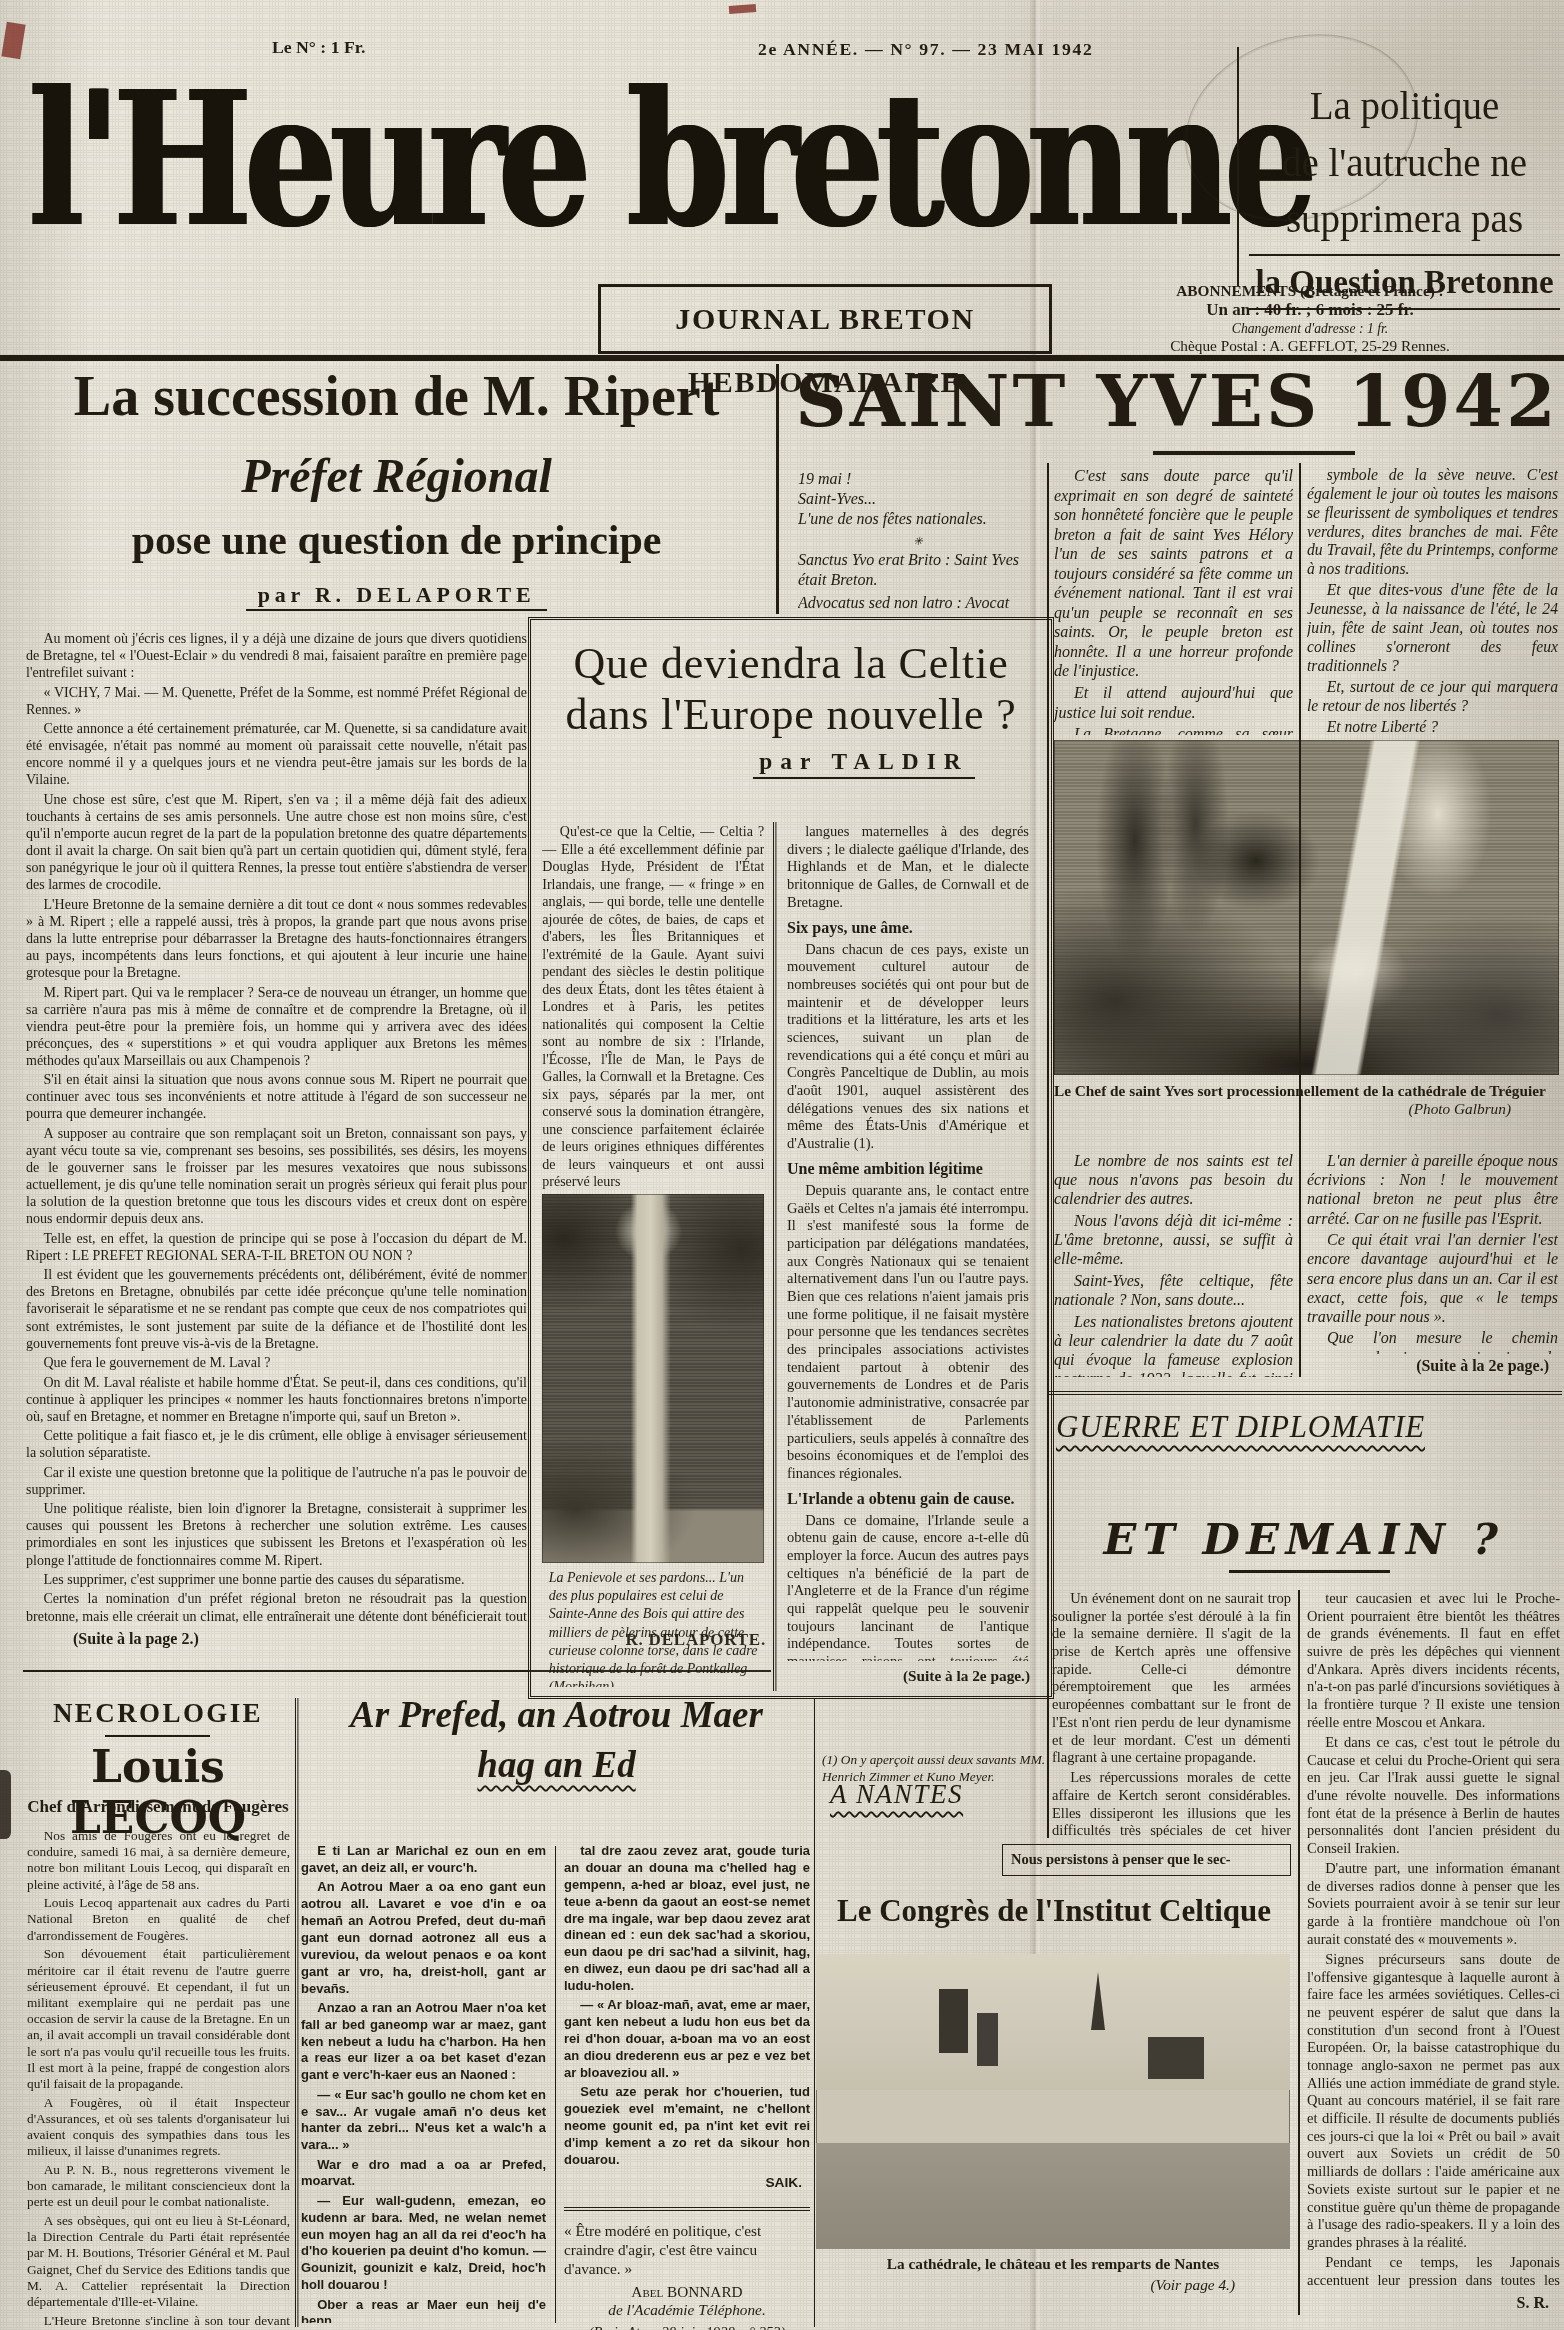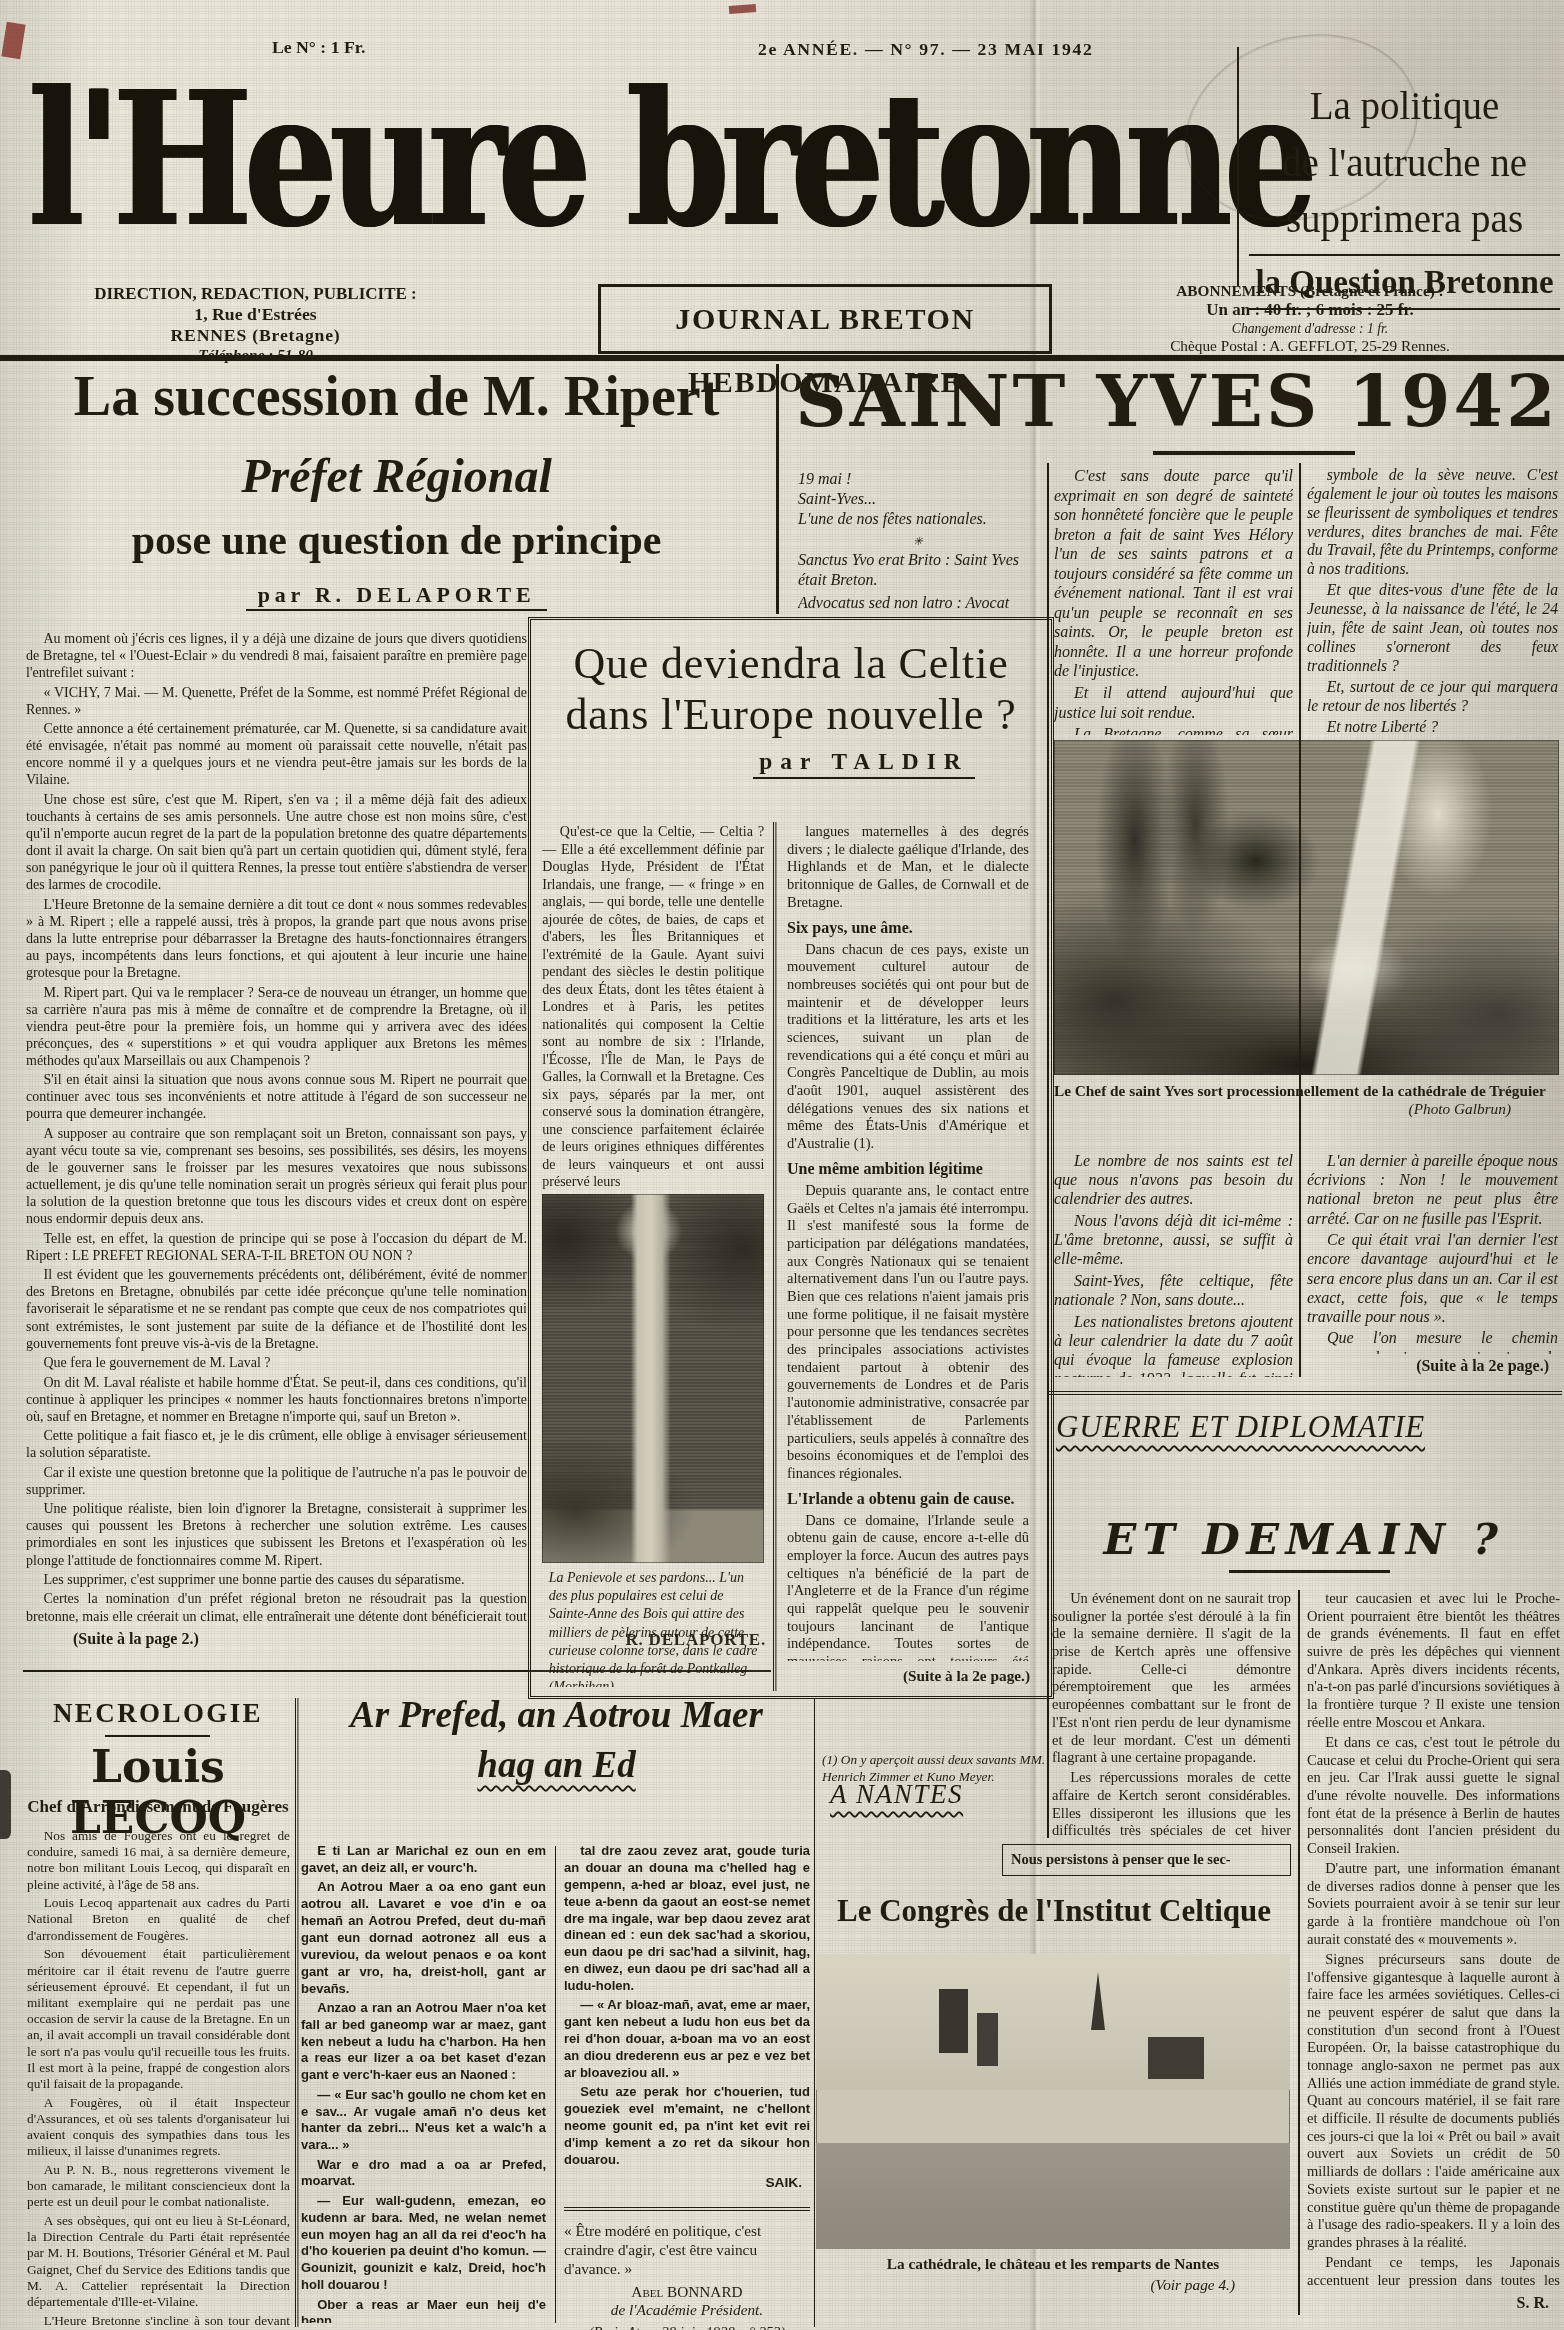--- a/index.html
+++ b/index.html
@@ -100,26 +100,20 @@
 
   <div class="abs promo center" style="left:1249px;top:84px;width:311px;">
     <p>La politique</p>
     <p>de l'autruche ne</p>
     <p>supprimera pas</p>
     <div style="height:2.4px;background:#221c12;margin:4.8px 0;"></div>
     <div class="q">la Question Bretonne</div>
     <div style="height:2.4px;background:#221c12;margin-top:3.2px;"></div>
   </div>
 
-  <div class="abs center" style="left:24px;top:284px;width:463px;line-height:1.18;">
-    <div class="bd" style="font-size:17px;">DIRECTION, REDACTION, PUBLICITE :</div>
-    <div class="bd" style="font-size:17.7px;">1, Rue d'Estrées</div>
-    <div class="bd" style="font-size:17.7px;letter-spacing:0.8px;">RENNES (Bretagne)</div>
-    <div class="it bd" style="font-size:15.3px;">Téléphone : 51-80</div>
-  </div>
 
   <div class="abs" style="left:598px;top:284px;width:448px;height:64px;border:3.2px solid #221c12;">
     <div class="center bd" style="font-size:30px;line-height:63px;letter-spacing:1.6px;">JOURNAL BRETON HEBDOMADAIRE</div>
   </div>
 
   <div class="abs center" style="left:1060px;top:282px;width:500px;line-height:1.2;">
     <div class="bd" style="font-size: 15.3px;">ABONNEMENTS (Bretagne et France) :</div>
     <div class="bd" style="font-size:17px;">Un an : 40 fr. ; 6 mois : 25 fr.</div>
     <div class="it" style="font-size:13.7px;">Changement d'adresse : 1 fr.</div>
     <div style="font-size:15.3px;">Chèque Postal : A. GEFFLOT, 25-29 Rennes.</div>
@@ -280,21 +274,21 @@
   <div class="abs just clip" style="left:564px;top:1843px;width:246px;height:329px;font-size:13px;line-height:1.3;font-family:'Liberation Sans',sans-serif;font-weight:bold;">
       <p>tal dre zaou zevez arat, goude turia an douar an douna ma c'helled hag e gempenn, a-hed ar bloaz, evel just, ne teue a-benn da gaout an eost-se nemet dre ma ingale, war bep daou zevez arat dinean ed : eun dek sac'had a skoriou, eun daou pe dri sac'had a silvinit, hag, en diwez, eun daou pe dri sac'had all a ludu-holen.</p>
       <p>— « Ar bloaz-mañ, avat, eme ar maer, gant ken nebeut a ludu hon eus bet da rei d'hon douar, a-boan ma vo an eost an diou drederenn eus ar pez e vez bet ar bloaveziou all. »</p>
       <p>Setu aze perak hor c'houerien, tud goueziek evel m'emaint, ne c'hellont neome gounit ed, pa n'int ket evit rei d'imp kement a zo ret da sikour hon douarou.</p>
     </div>
   <div class="abs right bd" style="left:564px;top:2175px;width:238px;font-size:13.7px;font-family:'Liberation Sans',sans-serif;">SAIK.</div>
   <div class="drule" style="left:564px;top:2207px;width:246px;"></div>
   <div class="abs" style="left:564px;top:2221px;width:246px;">
     <div class="just" style="font-size:15.3px;line-height:1.25;">« Être modéré en politique, c'est craindre d'agir, c'est être vaincu d'avance. »</div>
     <div class="center" style="font-size:15.3px;font-variant:small-caps;margin-top:4.8px;">Abel BONNARD</div>
-    <div class="center it" style="font-size:15.3px;">de l'Académie Président.</div>
+    <div class="center it" style="font-size:15.3px;">de l'Académie Téléphone.</div>
     <div class="center it" style="font-size:14.5px;margin-top:4.8px;">(Breiz Atao, 28 juin 1928, n° 253)</div>
   </div>
 
   <div class="vrule" style="left:814px;top:1698px;height:629px;width:0.8px;"></div>
   <div class="abs it wavy" style="left:830px;top:1779px;font-size:27px;letter-spacing:1.6px;">A NANTES</div>
   <div class="abs center bd" style="left:816px;top:1893px;width:476px;font-size:31px;">Le Congrès de l'Institut Celtique</div>
   <div class="photo" id="photo-nantes" style="left:816px;top:1954px;width:474px;height:295px;">
     <div class="sky"></div>
     <div class="skyline"></div>
     <div class="tower1"></div>

